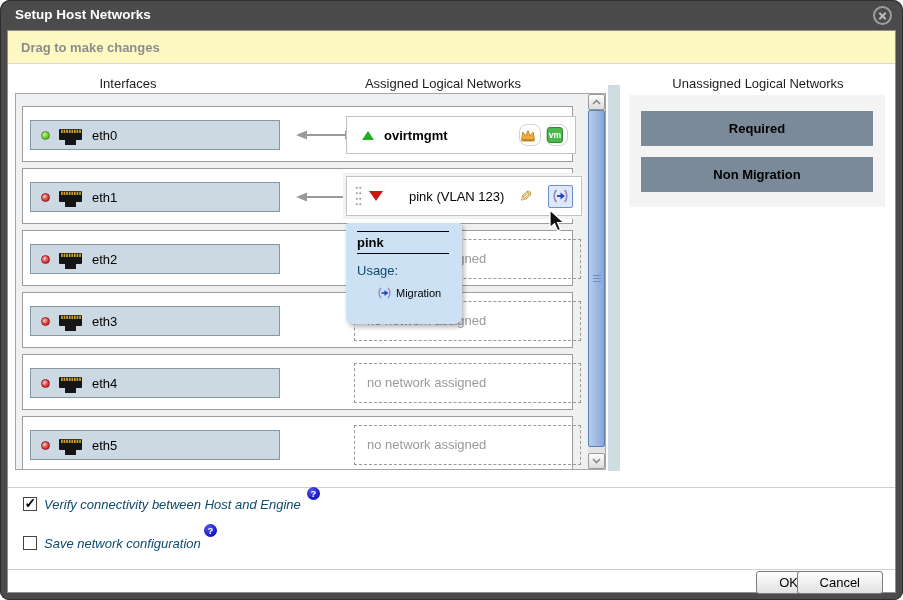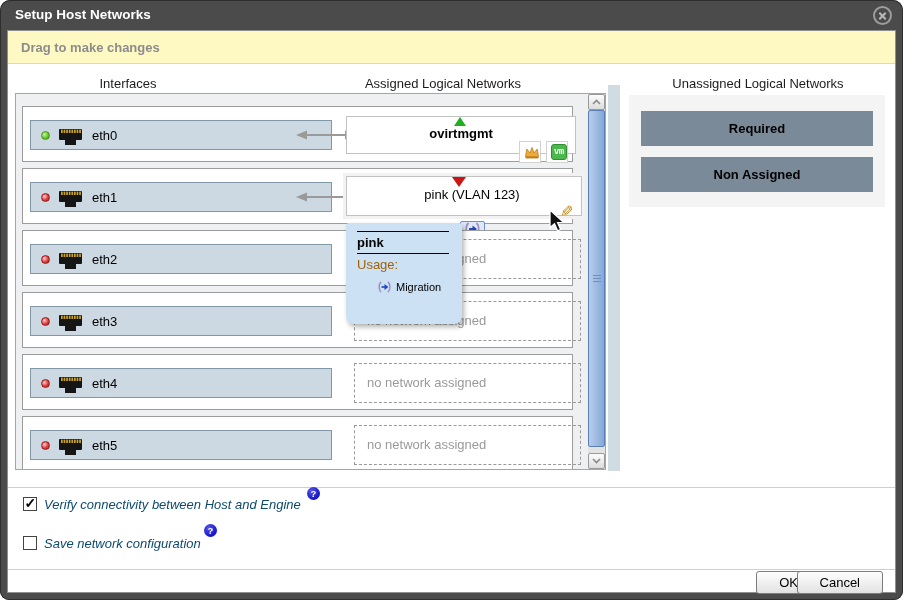--- a/index.html
+++ b/index.html
@@ -19,35 +19,35 @@
   .col-header { position:absolute; top:45px; font-size:13px; color:#1c1c1c; text-align:center; }
   .hdr-ifaces { left:20px; width:200px; }
   .hdr-assigned { left:320px; width:230px; }
   .hdr-unassigned { left:620px; width:260px; }
 
   .scroll-area { position:absolute; left:7px; top:62px; width:591px; height:377px; background:#eef0f1; border:1px solid #a5a5a5; overflow:hidden; }
 
   .iface-row { position:absolute; left:6px; width:551px; height:56px; background:#fff; border:1px solid #9c9c9c; }
   .r0{top:12px}.r1{top:74px}.r2{top:136px}.r3{top:198px}.r4{top:260px}.r5{top:322px}
 
-  .iface-box { position:absolute; left:7px; top:13px; width:302px; height:30px; background:#cdd9e2; border:1px solid #8398a6; display:flex; align-items:center; }
+  .iface-box { position:absolute; left:7px; top:13px; width:250px; height:30px; background:#cdd9e2; border:1px solid #8398a6; display:flex; align-items:center; }
   .status-dot { width:9px; height:9px; border-radius:50%; margin:0 8px 0 10px; flex:0 0 auto; }
   .dot-up   { background:radial-gradient(circle at 35% 35%, #c8f59a, #5bc425 60%, #3f9214); border:1px solid #4e8f22; }
   .dot-down { background:radial-gradient(circle at 35% 35%, #ffc9c9, #e03c3c 55%, #a01515); border:1px solid #8f1d1d; }
   .eth-icon { margin-right:9px; flex:0 0 auto; display:block; }
   .iface-label { font-size:13px; color:#000; }
 
   .conn-arrow { position:absolute; left:272px; top:21px; }
 
-  .net-box { position:absolute; background:#fff; border:1px solid #c2c2c2; display:flex; align-items:center;flex-direction:column; }
+  .net-box { position:absolute; background:#fff; border:1px solid #c2c2c2; display:flex; align-items:center; }
   .net-mgmt { left:323px; top:9px; width:230px; height:38px; padding:0 7px; }
   .tri-up { width:0; height:0; border-left:6px solid transparent; border-right:6px solid transparent; border-bottom:9px solid #1faf1f; margin:0 10px 0 8px; }
   .net-name-bold { font-size:13px; font-weight:bold; color:#000; }
   .badges { margin-left:auto; display:flex; gap:5px; }
-  .badge { width:22px; height:22px; background:#fff; border:1px solid #d2d2d2; border-radius:0; display:flex; align-items:center; justify-content:flex-end;font-family:Liberation Mono, monospace; }
+  .badge { width:22px; height:22px; background:#fff; border:1px solid #d2d2d2; border-radius:8px; display:flex; align-items:center; justify-content:flex-start; }
   .vm-chip { width:16px; height:16px; background:#4cb84c; border:1px solid #2f8f2f; border-radius:3px; color:#fff; font-weight:bold; font-size:8.5px; line-height:14px; text-align:center; }
 
   .net-pink { left:323px; top:7px; width:236px; height:40px; padding:0 8px; box-shadow:0 0 0 3px #f2f2f2; }
   .drag-dots { width:7px; height:22px; margin-right:7px; background-image:radial-gradient(circle,#9a9a9a 1px,transparent 1.3px); background-size:3.5px 5.5px; }
   .tri-down { width:0; height:0; border-left:7px solid transparent; border-right:7px solid transparent; border-top:10px solid #cc1515; margin-right:10px; }
   .net-name { font-size:13px; color:#000;margin-left:16px; }
   .edit-icon { margin-left:auto; font-size:16px; color:#c08a18; transform:scaleX(-1); cursor:pointer; }
   .migration-btn { margin-left:16px; width:25px; height:23px; background:#dfe8f8; border:1px solid #6b8ed6; border-radius:2px; display:flex; align-items:center; justify-content:center; cursor:pointer; }
 
   .empty-box { position:absolute; left:331px; top:8px; width:227px; height:40px; border:1px dashed #999; font-size:13px; color:#9a9a9a; line-height:38px; padding-left:12px; }
@@ -59,21 +59,21 @@
   .sb-thumb::after { content:""; position:absolute; left:4px; top:50%; width:8px; height:8px; margin-top:-4px; background:repeating-linear-gradient(#6d8fc2 0 1px, transparent 1px 3px); }
 
   .splitter { position:absolute; left:600px; top:54px; width:12px; height:386px; background:#cfdde3; cursor:col-resize; }
 
   .unassigned-bg { position:absolute; left:621px; top:64px; width:256px; height:112px; background:#f4f4f4; }
   .un-bar { position:absolute; left:12px; right:12px; height:35px; background:#7b8a99; color:#000; font-weight:bold; font-size:13px; text-align:center; line-height:35px; cursor:grab; }
   .bar-req{top:16px}.bar-nonreq{top:62px}
 
   .tooltip { position:absolute; left:338px; top:192px; width:116px; height:101px; background:#cde1f5; border-radius:3px 3px 8px 8px; box-shadow:2px 3px 5px rgba(0,0,0,.3); padding:8px 11px; z-index:5; }
   .tt-name { display:inline-block; min-width:92px; font-size:13px; font-weight:bold; color:#000; border-top:1px solid #000; border-bottom:1px solid #000; padding:3px 0 3px; }
-  .tt-usage { margin-top:3px; font-size:13px; color:#a16207; }
+  .tt-usage { margin-top:9px; font-size:13px; color:#0c4a6e; }
   .tt-item { margin-top:9px; margin-left:20px; font-size:11px; color:#000; display:flex; align-items:center; gap:4px; }
 
   .sep-top { position:absolute; left:0; right:0; top:456px; border-top:1px solid #cfcfcf; }
   .sep-bottom { position:absolute; left:0; right:0; top:538px; border-top:1px solid #cfcfcf; }
 
   .opt-row { position:absolute; left:15px; height:20px; }
   .opt1{top:465px}.opt2{top:504px}
   .checkbox { position:absolute; left:0; top:1px; width:14px; height:14px; background:#fff; border:1px solid #444; cursor:pointer; }
   .checkbox.checked::after { content:"✓"; position:absolute; left:0.5px; top:-3px; font-size:14px; font-weight:bold; color:#000; }
   .opt-label { position:absolute; left:21px; top:1px; font-size:13px; color:#0c4a6e; white-space:nowrap; cursor:pointer;font-style:italic; }
@@ -286,21 +286,21 @@
               <path d="M1 1 L4.5 4.5 L8 1" fill="none" stroke="#8a8a8a" stroke-width="1.6"></path>
             </svg>
         </div>
       </div>
     </div>
 
     <div class="splitter"></div>
 
     <div class="unassigned-bg">
       <div class="un-bar bar-req">Required</div>
-      <div class="un-bar bar-nonreq">Non Assigned</div>
+      <div class="un-bar bar-nonreq">Non Migration</div>
     </div>
 
     <div class="tooltip">
       <span class="tt-name">pink</span>
       <div class="tt-usage">Usage:</div>
       <div class="tt-item">
         <svg width="15" height="12" viewBox="0 0 17 14">
           <path d="M4.5 1 C1.5 3.5 1.5 10.5 4.5 13" fill="none" stroke="#9b8fc0" stroke-width="1.7"></path>
           <path d="M12.5 1 C15.5 3.5 15.5 10.5 12.5 13" fill="none" stroke="#9b8fc0" stroke-width="1.7"></path>
           <path d="M5 7 H9" stroke="#2244bb" stroke-width="1.9"></path>

